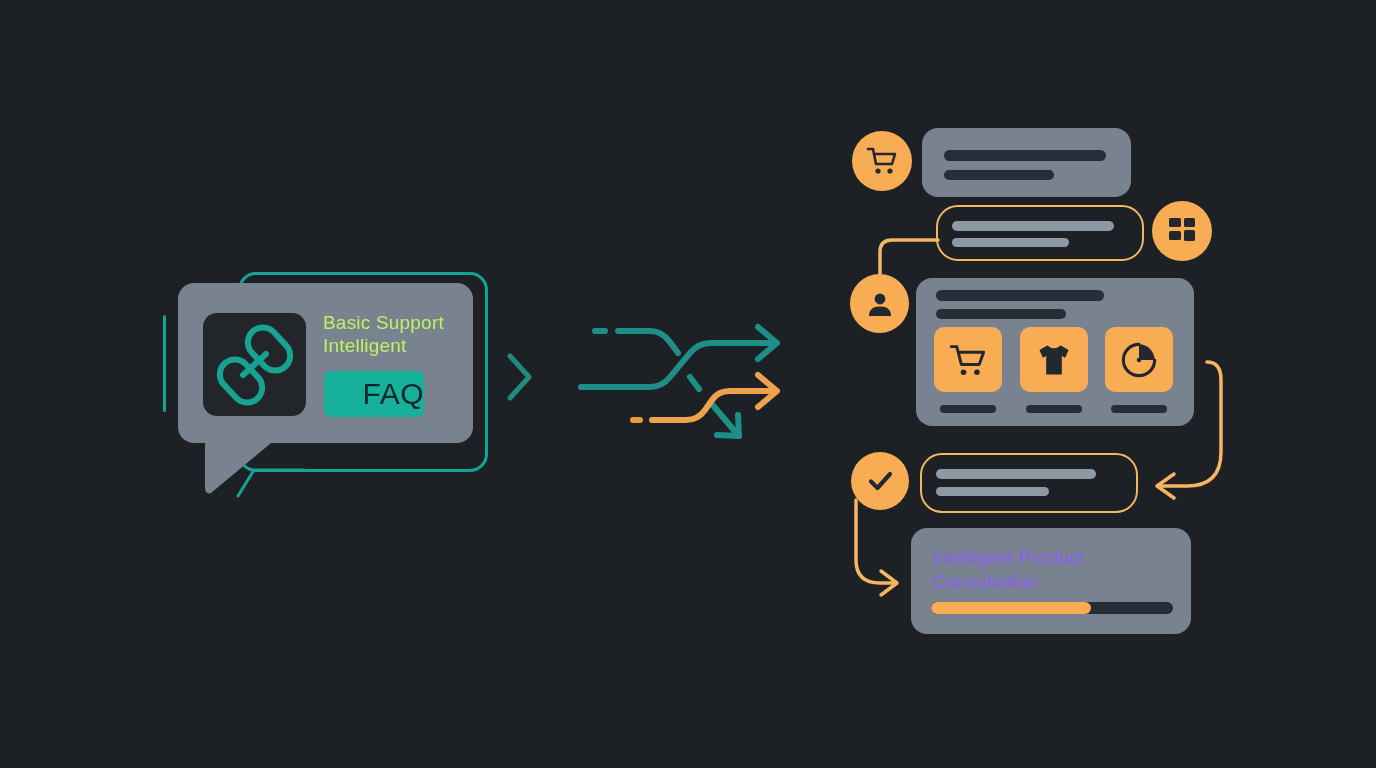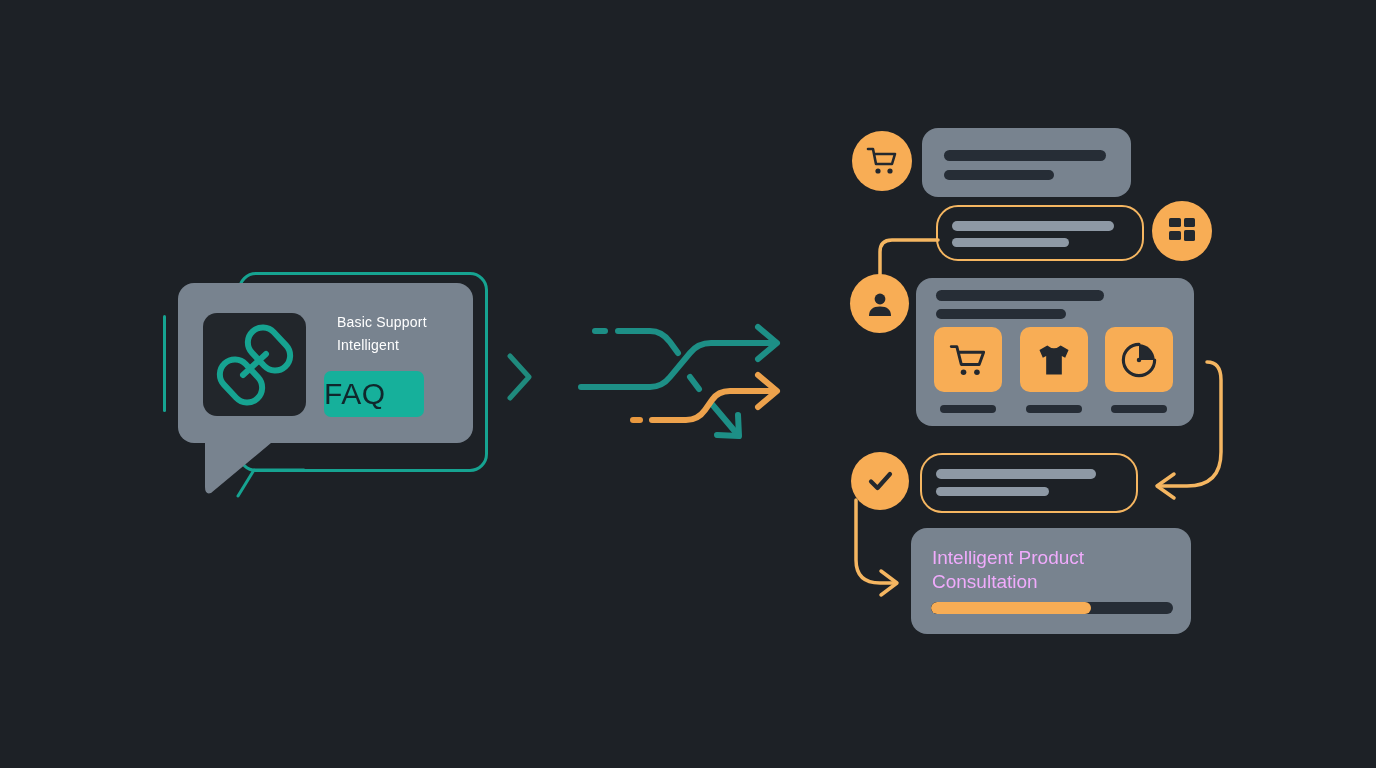--- a/index.html
+++ b/index.html
@@ -55,36 +55,36 @@
   }
   .link-tile {
     position: absolute;
     left: 203px; top: 313px;
     width: 103px; height: 103px;
     background: #22262b;
     border-radius: 14px;
   }
   .bubble-text {
     position: absolute;
-    left: 337px; top: 311px;
+    left: 323px; top: 311px;
     width: 150px;
-    color: #ffffff;
-    font-size: 14px;
+    color: #bef264;
+    font-size: 19px;
     line-height: 23px;
     letter-spacing: .2px;
   }
   .faq-chip {
     position: absolute;
     left: 324px; top: 371px;
     width: 100px; height: 46px;
     background: #16b09b;
     border-radius: 7px;
     display: flex;
     align-items: center;
-    justify-content: flex-start;
+    justify-content: flex-end;
     color: #10272c;
     font-size: 30px;
     letter-spacing: .5px;
   }
   
   .chev {
     position: absolute;
     left: 505px; top: 352px;
     width: 30px; height: 50px;
   }
@@ -125,21 +125,21 @@
     background: #f8ad55;
     border-radius: 10px;
     display: flex;
     align-items: center;
     justify-content: center;
   }
   .prod-title {
     position: absolute;
     left: 932px; top: 546px;
     width: 200px;
-    color: #f0abfc;
+    color: #8b5cf6;
     font-size: 19px;
     line-height: 24px;
   }
   .prog-track {
     position: absolute;
     left: 931px; top: 602px;
     width: 242px; height: 12px;
     background: #262d36;
     border-radius: 6px;
     overflow: hidden;

